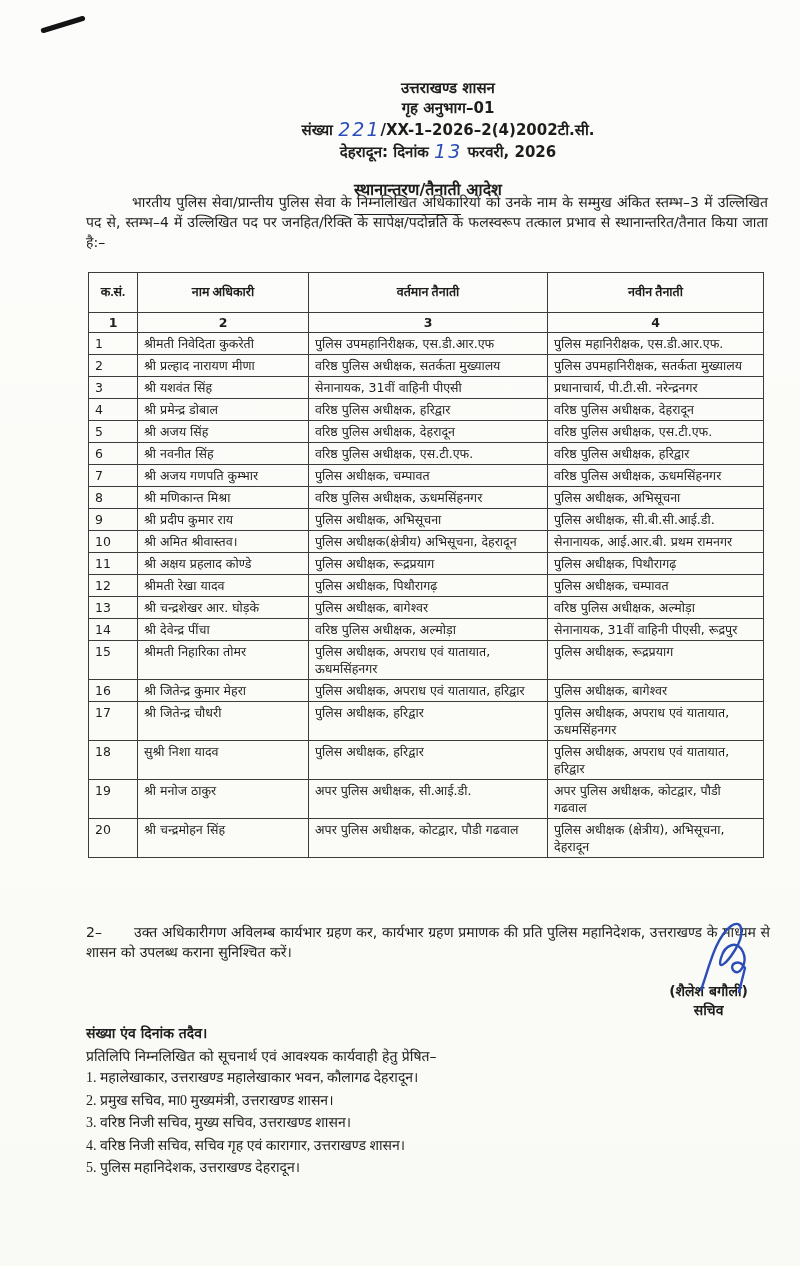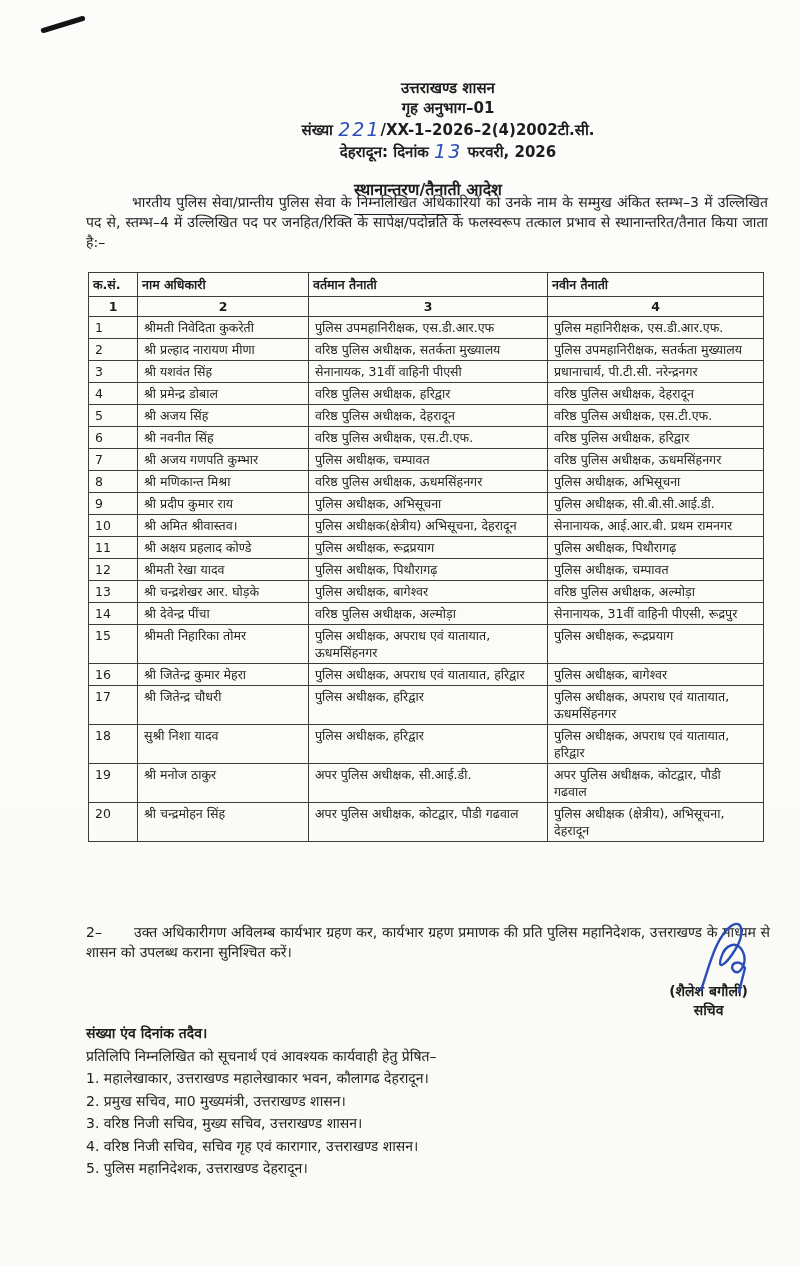--- a/index.html
+++ b/index.html
@@ -44,21 +44,21 @@
     position:absolute;top:272px;left:88px;width:676px;
     border-collapse:collapse;
     font-size:12.5px;line-height:17px;
   }
   table.order th,table.order td{
     border:1px solid #3c3c3c;
     padding:2px 6px;
     vertical-align:top;
     text-align:left;
   }
-  table.order th{font-weight:bold;padding:3px 4px;}
+  table.order th{font-weight:bold;text-align:center;padding:11px 4px;font-family:Liberation Serif, serif;}
   table.order .colnum{text-align:center;font-weight:bold;padding:1px 4px;}
   td.c-sl{width:36px;}
   td.c-name{width:158px;}
   td.c-cur{width:226px;}
   .para2{
     position:absolute;top:922px;left:86px;width:684px;
     font-size:14px;line-height:20px;text-align:justify;
   }
   .para2 .p2label{display:inline-block;width:48px;}
   .sig-block{
@@ -66,21 +66,21 @@
     text-align:center;font-size:14px;line-height:19px;font-weight:bold;
   }
   .sig-scrawl{
     position:absolute;top:-62px;left:18px;
   }
   .footer-block{
     position:absolute;top:1022px;left:86px;width:620px;
     font-size:14px;line-height:22.5px;
   }
   .footer-block .f-bold{font-weight:bold;}
-  .cc-item{white-space:nowrap;}
+  .cc-item{white-space:nowrap;font-family:Liberation Serif, serif;}
 </style>
 </head>
 <body>
 
 <div class="page">
 
   <div class="pen-mark"></div>
 
   <div class="head-block">
     <div class="hb-line">उत्तराखण्ड शासन</div>

